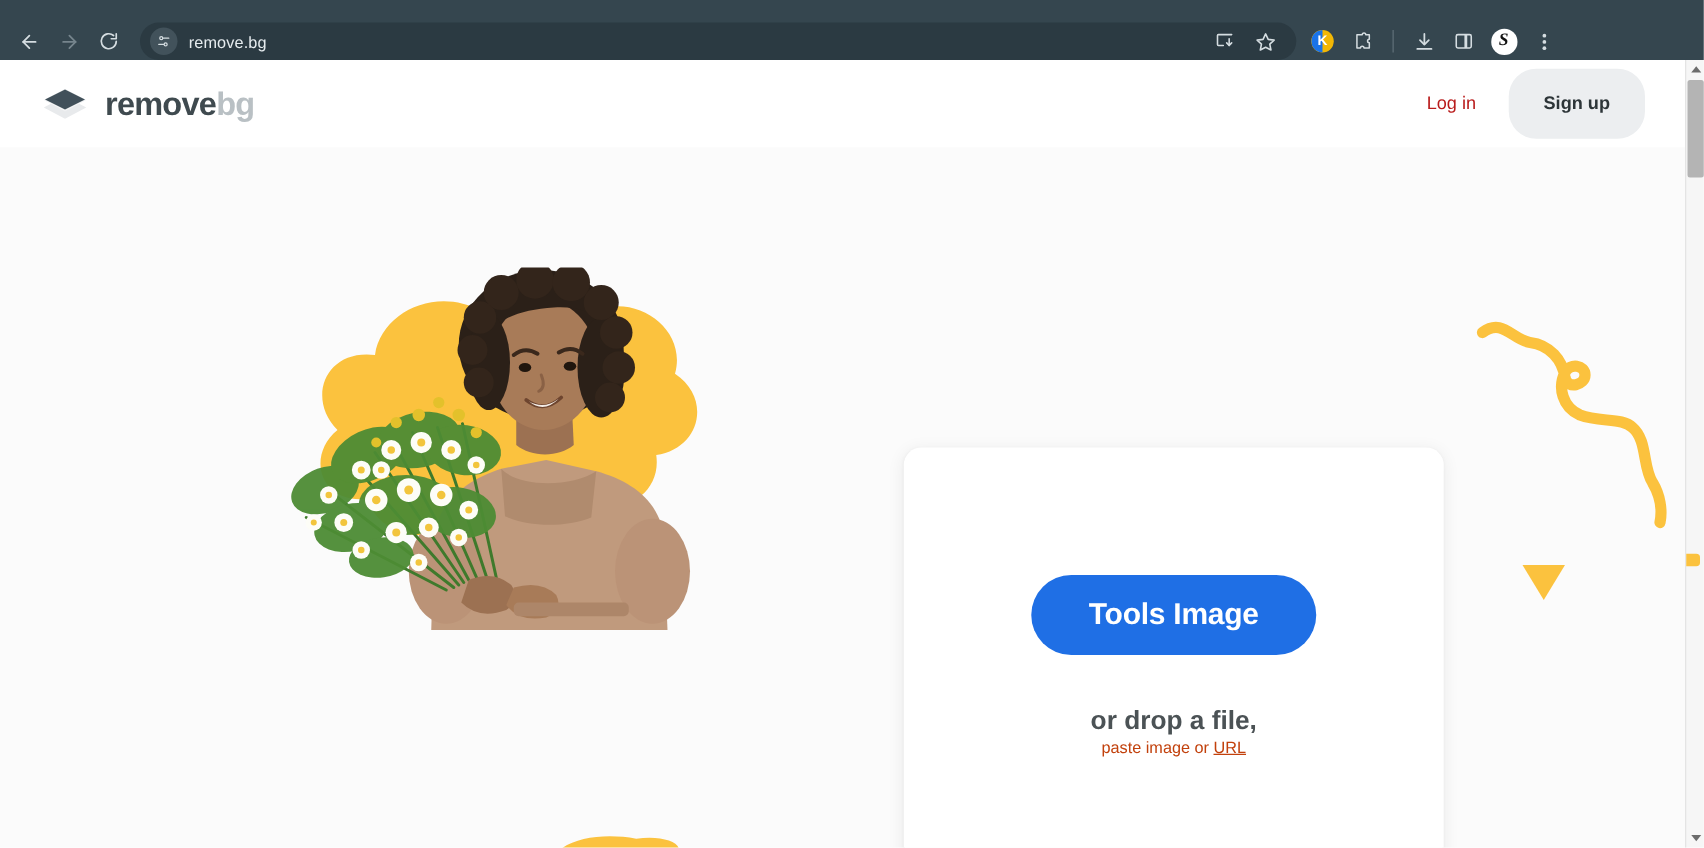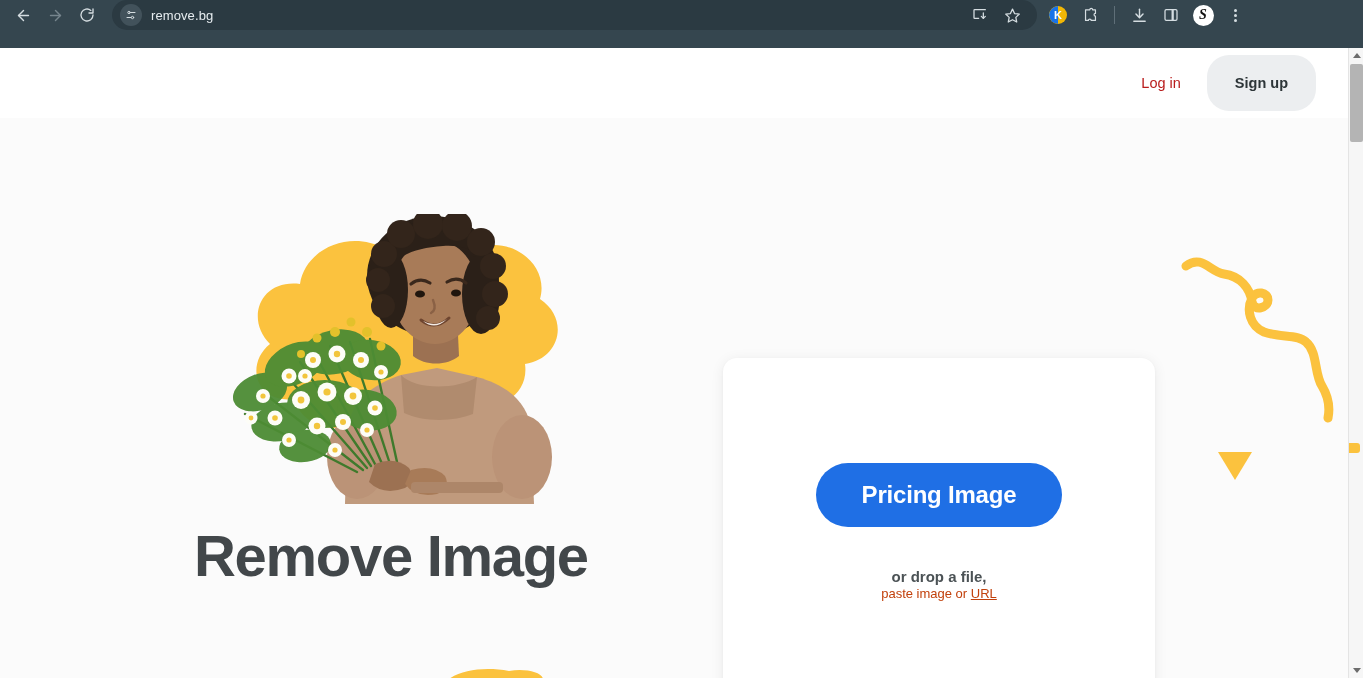--- a/index.html
+++ b/index.html
@@ -8,21 +8,21 @@
     overflow: hidden;
     font-family: "Liberation Sans", sans-serif;
     background: #ffffff;
   }
 
   
   .browser-chrome {
     position: absolute; top: 0; left: 0;
     width: 1363px; height: 48px;
     background: #35464f;
-    display: flex; align-items: flex-start;
+    display: flex; align-items: flex-end;
   }
   .nav-btns { display: flex; align-items: center; gap: 2px; padding-left: 8px; }
   .chrome-icon-btn {
     width: 30px; height: 30px;
     display: flex; align-items: center; justify-content: center;
     border-radius: 50%;
     color: #d5dde1;
   }
   .chrome-icon-btn.disabled { color: #76858d; }
   .chrome-icon-btn svg { display: block; }
@@ -198,21 +198,21 @@
   .upload-btn {
     background: #1f6fe5;
     color: #ffffff;
     font-size: 24px; font-weight: bold;
     padding: 18px 46px;
     border-radius: 34px;
     letter-spacing: -0.2px;
   }
   .drop-text {
     margin-top: 41px;
-    font-size: 15px; font-weight: bold;
+    font-size: 21px; font-weight: bold;
     color: #4b5255;
   }
   .paste-text {
     margin-top: 1px;
     font-size: 13px;
     color: #c2410c;
   }
   .paste-text u { text-decoration: underline; }
 
   
@@ -358,20 +358,32 @@
           <i></i>
           <i></i>
         </span>
     </span>
   </div>
 </div>
 
 <div class="page">
 
   <div class="site-header">
+    <div class="brand">
+      <span class="brand-logo">
+        <svg width="40" height="34" viewBox="0 0 40 34">
+          <polygon points="3,20 20,11 37,20 20,29" fill="#e8eaec"></polygon>
+          <polygon points="3,14 20,5 37,14 20,23" fill="#f2f3f4"></polygon>
+          <polygon points="4,13.5 20,5.5 36,13.5 20,21.5" fill="#41505a"></polygon>
+        </svg>
+      </span>
+      <span class="brand-text">
+        <span class="dark">remove</span><span class="light">bg</span>
+      </span>
+    </div>
 
 
     <div class="header-right">
       <span class="login-link">Log in</span>
       <span class="signup-btn">Sign up</span>
     </div>
   </div>
 
   <div class="hero">
 
@@ -497,35 +509,35 @@
         </g>
 
         <path d="M190,250 q20,-8 34,4 q8,12 -4,20 q-22,8 -36,-6 Z" fill="#9c7152"></path>
         <path d="M226,256 q22,-6 34,6 q6,12 -8,18 q-22,4 -32,-10 Z" fill="#a87b58"></path>
 
         <rect x="226" y="268" width="92" height="11" rx="4" fill="#ad8669"></rect>
       </svg>
     </div>
 
     <h1 class="hero-title">
-      <span>Remove Image</span><br>
+      <br>
     </h1>
 
     <div class="hero-sub">
       <span>100% Automatically and</span>
       <span class="hl-wrap">
         <svg class="hl-svg" width="110" height="44" viewBox="0 0 110 44">
           <path fill="#fbc23e" d="M8,14 C22,4 46,2 68,6 C86,3 104,8 102,16 C106,24 98,32 84,33 C66,40 34,42 18,36 C4,33 2,22 8,14 Z"></path>
         </svg>
         <span class="hl-text">Free</span>
       </span>
     </div>
 
     <div class="upload-card">
-      <div class="upload-btn">Pricing Image</div>
+      <div class="upload-btn">Tools Image</div>
       <div class="drop-text">or drop a file,</div>
       <div class="paste-text">
         <span>paste image or </span><u>URL</u>
       </div>
     </div>
 
     <svg class="squiggle" width="160" height="180" viewBox="0 0 160 180" fill="none">
       <path d="M6,20 C22,8 30,26 44,28 C60,30 70,42 72,56 C74,66 88,62 88,54 C88,46 76,44 72,52 C66,64 70,80 84,86 C100,92 118,88 126,96 C138,106 134,128 142,140 C148,150 150,162 148,172" stroke="#fbc23e" stroke-width="9" stroke-linecap="round" stroke-linejoin="round"></path>
     </svg>
     <svg class="tri" width="40" height="34" viewBox="0 0 40 34">

